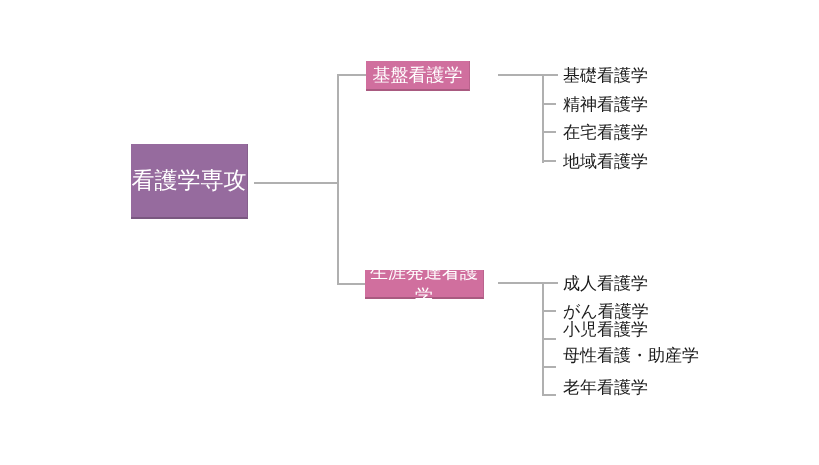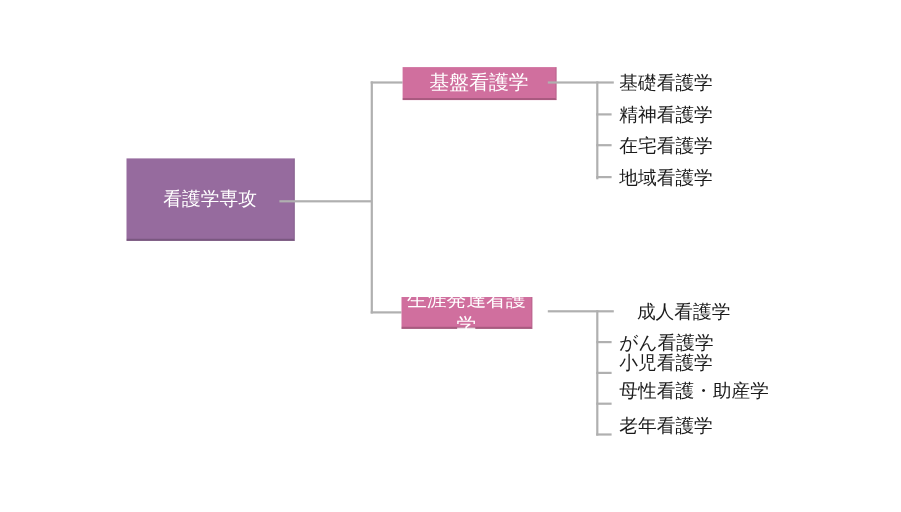--- a/index.html
+++ b/index.html
@@ -20,32 +20,32 @@
     display: flex;
     align-items: center;
     justify-content: center;
     color: var(--box-text, #ffffff);
     text-align: center;
     box-sizing: border-box;
     border-bottom: 2px solid rgba(0,0,0,0.18);
     border-right: 1px solid rgba(0,0,0,0.10);
   }
   .root-box {
-    left: 115px; top: 144px;
-    width: 153px; height: 75px;
+    left: 131px; top: 144px;
+    width: 117px; height: 75px;
     background: var(--root-fill, #966b9e);
     flex-direction: column;
-    font-size: 17px;
+    font-size: 23px;
     line-height: 26px;
   }
   .group-box {
     background: var(--group-fill, #d06f9e);
     font-size: 18px;
   }
-  .group-box.g1 { left: 366px; top: 61px;  width: 140px; height: 30px; }
+  .group-box.g1 { left: 366px; top: 61px;  width: 104px; height: 30px; }
   .group-box.g2 { left: 365px; top: 270px; width: 119px; height: 29px; }
   .line {
     position: absolute;
     background: var(--line-color, #b0b0b0);
   }
   .h-line { height: 2px; }
   .v-line { width: 2px; }
   .leaf {
     position: absolute;
     left: 563px;
@@ -90,19 +90,19 @@
     <span>生涯発達看護学</span>
   </div>
 
   <div class="line h-line" style="left:498px; top:282px; width:60px;"></div>
   <div class="line v-line" style="left:542px; top:282px; height:114px;"></div>
   <div class="line h-line" style="left:542px; top:310px; width:14px;"></div>
   <div class="line h-line" style="left:542px; top:338px; width:14px;"></div>
   <div class="line h-line" style="left:542px; top:366px; width:14px;"></div>
   <div class="line h-line" style="left:542px; top:394px; width:14px;"></div>
 
-  <div class="leaf" style="top:269px;margin-left:16px;">成人看護学</div>
+  <div class="leaf" style="top:269px;">成人看護学</div>
   <div class="leaf" style="top:297px;">がん看護学</div>
   <div class="leaf" style="top:315px;">小児看護学</div>
   <div class="leaf" style="top:341px;">母性看護・助産学</div>
   <div class="leaf" style="top:373px;">老年看護学</div>
 
 </div>
 
 </body></html>

